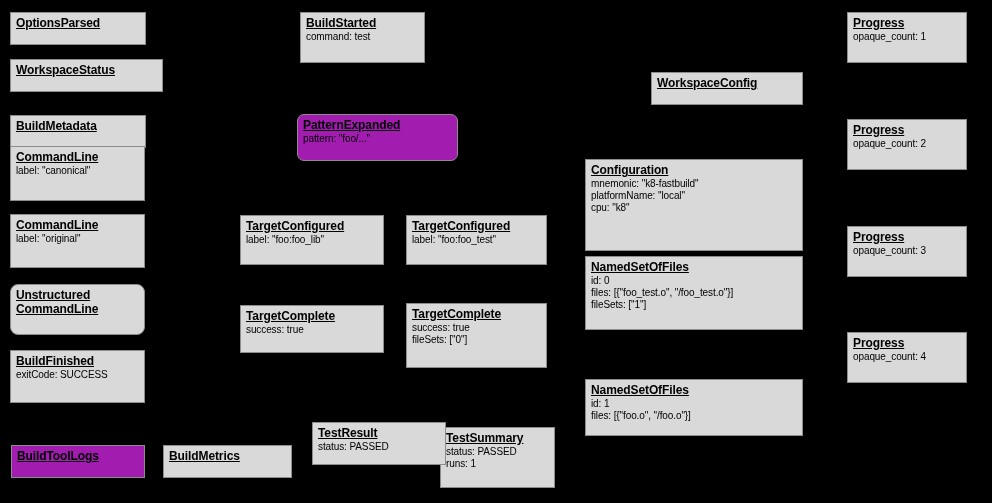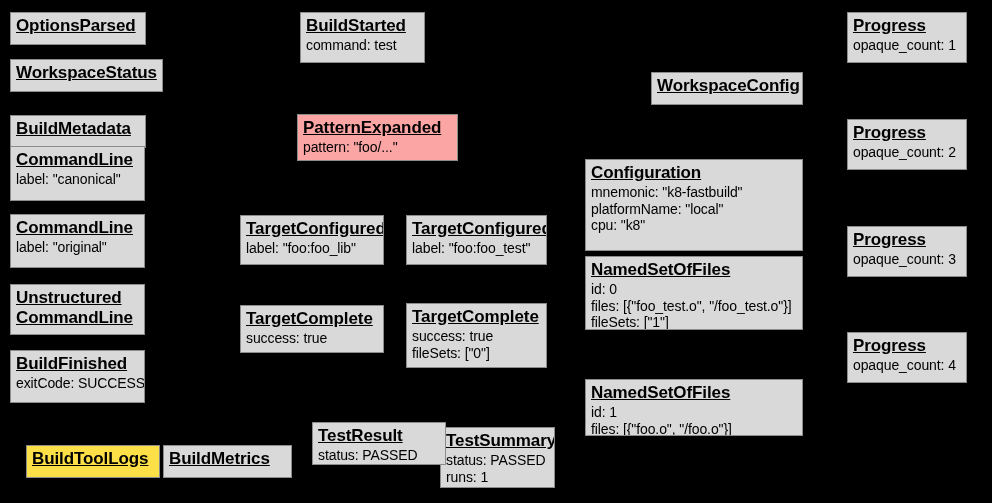--- a/index.html
+++ b/index.html
@@ -22,30 +22,30 @@
     background: #d9d9d9;
     border: 1px solid #8c8c8c;
     color: #000000;
     padding: 3px 5px 4px 5px;
     line-height: 1.18;
     overflow: hidden;
   }
   .node .title {
     display: block;
     font-weight: bold;
-    font-size: 17px;
+    font-size: 12px;
     text-decoration: underline;
     white-space: pre;
     letter-spacing: -0.1px;
     margin-bottom: 1px;
   }
   .node .attr {
     display: block;
     font-weight: normal;
-    font-size: 14px;
+    font-size: 10px;
     white-space: pre;
     letter-spacing: -0.1px;
   }
 </style>
 </head>
 <body>
 
 <div id="canvas" style="background: rgb(0, 0, 0);">
     <div class="node" style="left: 10px; top: 12px; width: 136px; height: 33px; background: rgb(217, 217, 217); border-color: rgb(140, 140, 140); color: rgb(0, 0, 0);">
       <span class="title">OptionsParsed</span>
@@ -60,21 +60,21 @@
     </div>
     <div class="node" style="left: 10px; top: 59px; width: 153px; height: 33px; background: rgb(217, 217, 217); border-color: rgb(140, 140, 140); color: rgb(0, 0, 0);">
       <span class="title">WorkspaceStatus</span>
     </div>
     <div class="node" style="left: 651px; top: 72px; width: 152px; height: 33px; background: rgb(217, 217, 217); border-color: rgb(140, 140, 140); color: rgb(0, 0, 0);">
       <span class="title">WorkspaceConfig</span>
     </div>
     <div class="node" style="left: 10px; top: 115px; width: 136px; height: 33px; background: rgb(217, 217, 217); border-color: rgb(140, 140, 140); color: rgb(0, 0, 0);">
       <span class="title">BuildMetadata</span>
     </div>
-    <div class="node" style="left: 297px; top: 114px; width: 161px; height: 47px; background: #fca5a5; border-color: rgb(140, 140, 140); color: rgb(0, 0, 0);">
+    <div class="node" style="left: 297px; top: 114px; width: 161px; height: 47px; background: #a21caf; border-color: rgb(140, 140, 140); color: rgb(0, 0, 0); border-radius: 7px;">
       <span class="title">PatternExpanded</span>
       <span class="attr">pattern: "foo/..."</span>
     </div>
     <div class="node" style="left: 847px; top: 119px; width: 120px; height: 51px; background: rgb(217, 217, 217); border-color: rgb(140, 140, 140); color: rgb(0, 0, 0);">
       <span class="title">Progress</span>
       <span class="attr">opaque_count: 2</span>
     </div>
     <div class="node" style="left: 10px; top: 146px; width: 135px; height: 55px; background: rgb(217, 217, 217); border-color: rgb(140, 140, 140); color: rgb(0, 0, 0);">
       <span class="title">CommandLine</span>
       <span class="attr">label: "canonical"</span>
@@ -100,21 +100,21 @@
     <div class="node" style="left: 847px; top: 226px; width: 120px; height: 51px; background: rgb(217, 217, 217); border-color: rgb(140, 140, 140); color: rgb(0, 0, 0);">
       <span class="title">Progress</span>
       <span class="attr">opaque_count: 3</span>
     </div>
     <div class="node" style="left: 585px; top: 256px; width: 218px; height: 74px; background: rgb(217, 217, 217); border-color: rgb(140, 140, 140); color: rgb(0, 0, 0);">
       <span class="title">NamedSetOfFiles</span>
       <span class="attr">id: 0</span>
       <span class="attr">files: [{"foo_test.o", "/foo_test.o"}]</span>
       <span class="attr">fileSets: ["1"]</span>
     </div>
-    <div class="node" style="left: 10px; top: 284px; width: 135px; height: 51px; background: rgb(217, 217, 217); border-color: rgb(140, 140, 140); color: rgb(0, 0, 0);">
+    <div class="node" style="left: 10px; top: 284px; width: 135px; height: 51px; background: rgb(217, 217, 217); border-color: rgb(140, 140, 140); color: rgb(0, 0, 0); border-radius: 8px;">
       <span class="title">Unstructured
 CommandLine</span>
     </div>
     <div class="node" style="left: 406px; top: 303px; width: 141px; height: 65px; background: rgb(217, 217, 217); border-color: rgb(140, 140, 140); color: rgb(0, 0, 0);">
       <span class="title">TargetComplete</span>
       <span class="attr">success: true</span>
       <span class="attr">fileSets: ["0"]</span>
     </div>
     <div class="node" style="left: 240px; top: 305px; width: 144px; height: 48px; background: rgb(217, 217, 217); border-color: rgb(140, 140, 140); color: rgb(0, 0, 0);">
       <span class="title">TargetComplete</span>
@@ -135,19 +135,19 @@
     </div>
     <div class="node" style="left: 440px; top: 427px; width: 115px; height: 61px; background: rgb(217, 217, 217); border-color: rgb(140, 140, 140); color: rgb(0, 0, 0);">
       <span class="title">TestSummary</span>
       <span class="attr">status: PASSED</span>
       <span class="attr">runs: 1</span>
     </div>
     <div class="node" style="left: 312px; top: 422px; width: 134px; height: 43px; background: rgb(217, 217, 217); border-color: rgb(140, 140, 140); color: rgb(0, 0, 0);">
       <span class="title">TestResult</span>
       <span class="attr">status: PASSED</span>
     </div>
-    <div class="node" style="left: 26px; top: 445px; width: 134px; height: 33px; background: #fde047; border-color: rgb(140, 140, 140); color: rgb(0, 0, 0);">
+    <div class="node" style="left: 11px; top: 445px; width: 134px; height: 33px; background: #a21caf; border-color: rgb(140, 140, 140); color: rgb(0, 0, 0);">
       <span class="title">BuildToolLogs</span>
     </div>
     <div class="node" style="left: 163px; top: 445px; width: 129px; height: 33px; background: rgb(217, 217, 217); border-color: rgb(140, 140, 140); color: rgb(0, 0, 0);">
       <span class="title">BuildMetrics</span>
     </div>
   </div>
 
 </body></html>

